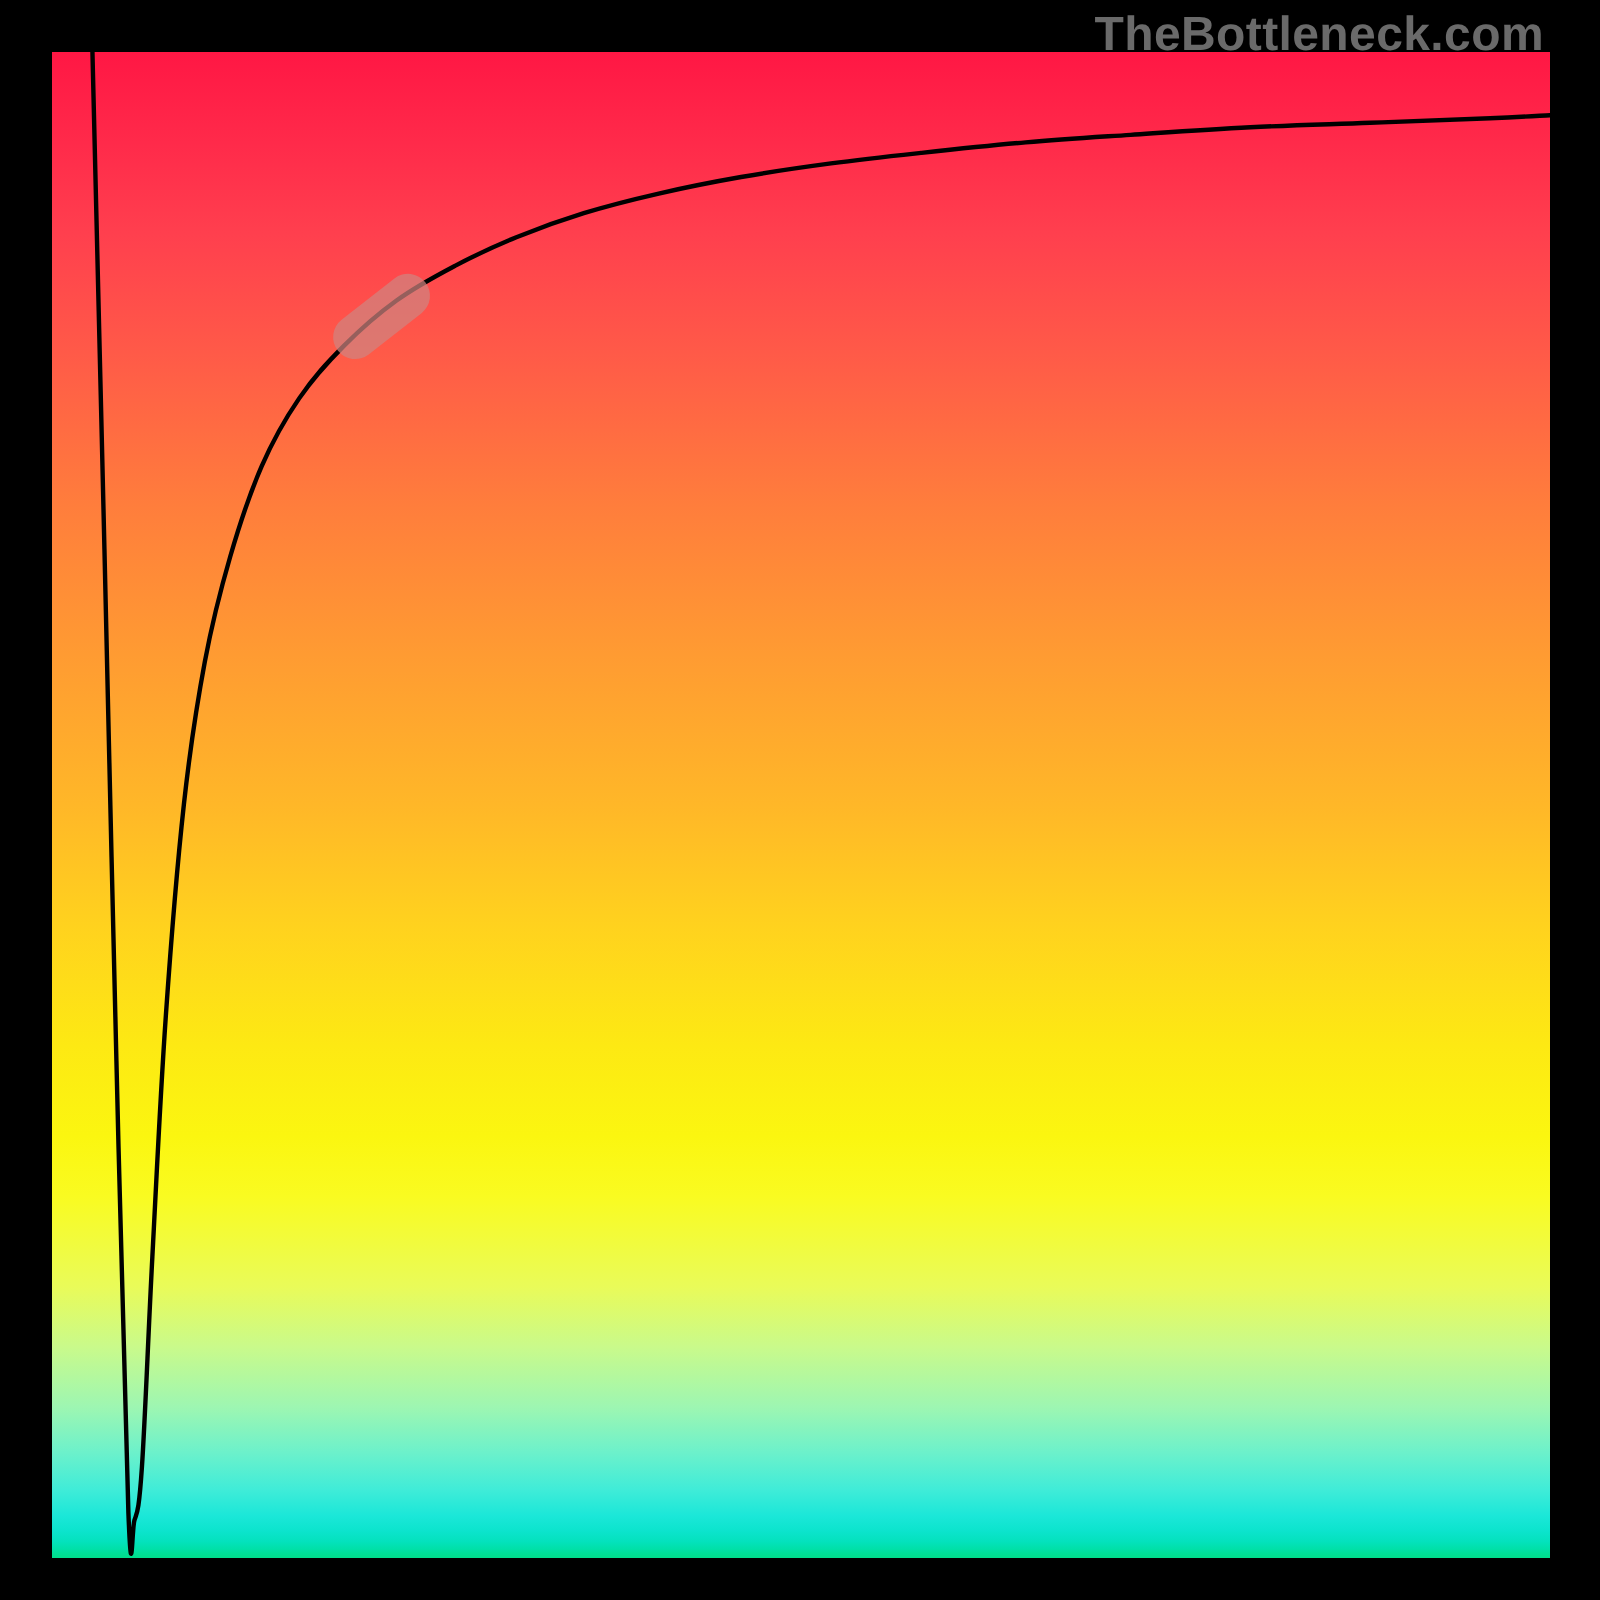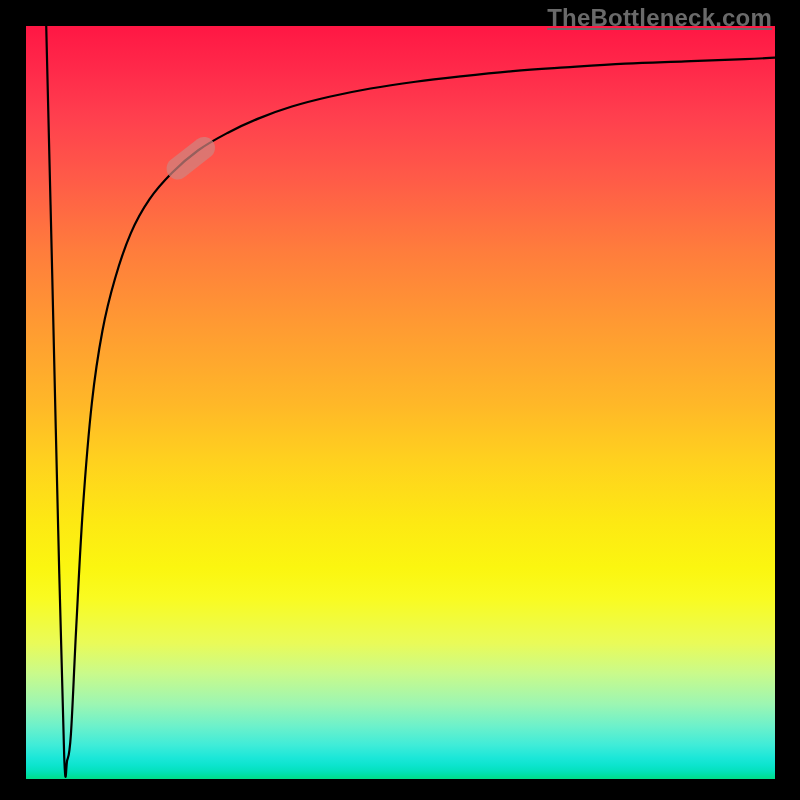--- a/index.html
+++ b/index.html
@@ -49,21 +49,20 @@
   .watermark {
     position: absolute;
     top: 4px;
     right: 28px;
     font-family: Arial, Helvetica, sans-serif;
     font-size: 24px;
     font-weight: 600;
     color: #6a6a6a;
     letter-spacing: 0.2px;
     user-select: none;
-    text-decoration: underline;
   }
   svg.curve-layer {
     position: absolute;
     left: 26px;
     top: 26px;
     width: 749px;
     height: 753px;
     overflow: visible;
   }
 </style>

